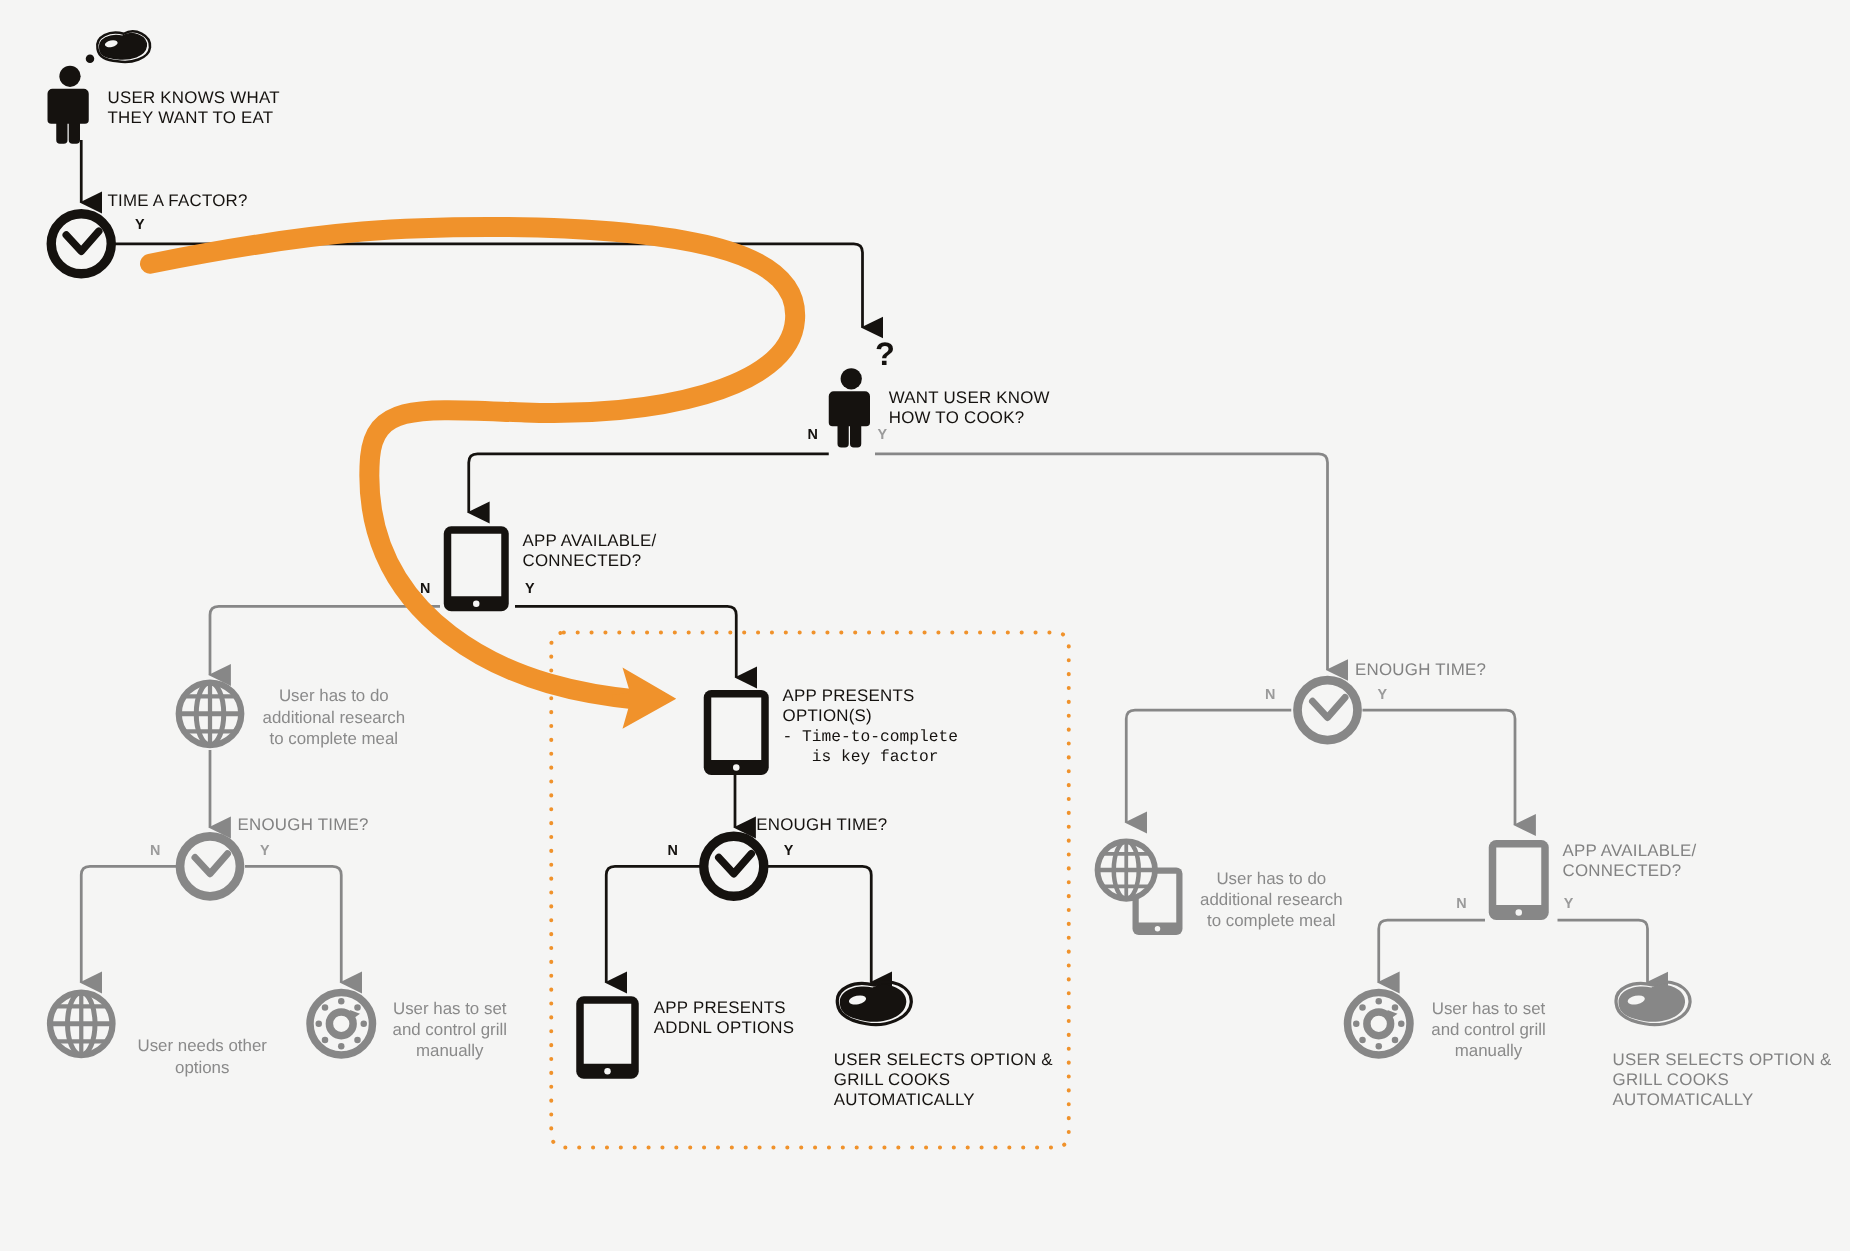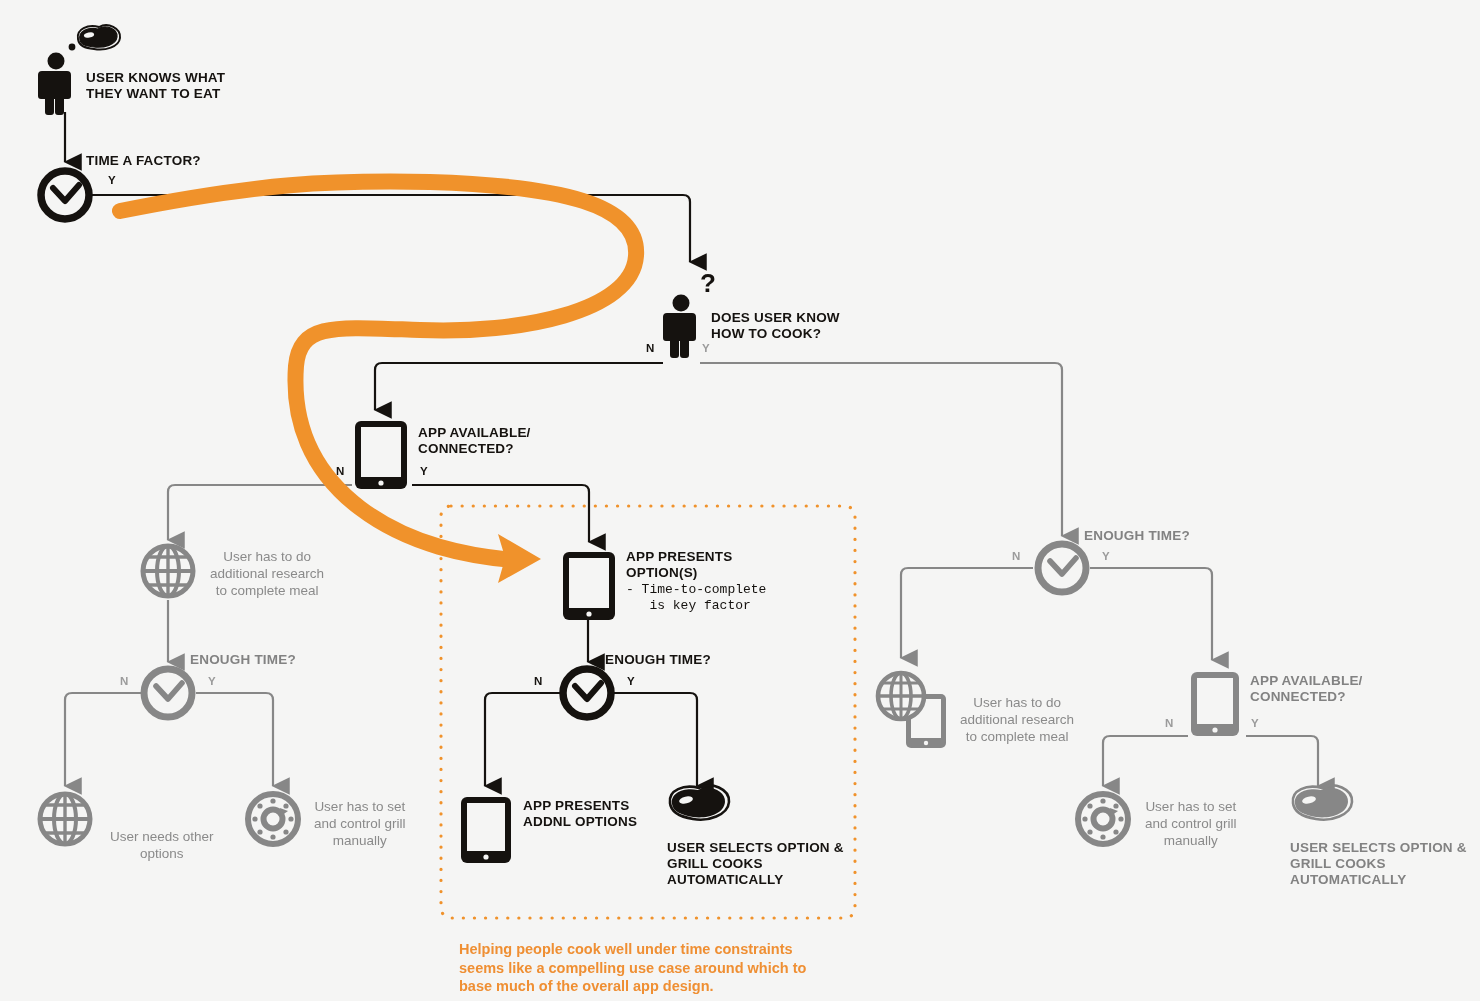--- a/index.html
+++ b/index.html
@@ -5,21 +5,21 @@
   html,body{margin:0;padding:0;}
   body{
     width:1480px;height:1001px;
     background:#f5f5f4;
     font-family:"Liberation Sans", sans-serif;
     overflow:hidden;
   }
   #stage{position:relative;width:1480px;height:1001px;}
   svg.layer{position:absolute;left:0;top:0;width:1480px;height:1001px;}
   .lbl{position:absolute;white-space:pre;}
-  .hd{font-weight:bold;font-size:13.5px;line-height:16px;letter-spacing:.2px;}
+  .hd{font-weight:normal;font-size:13.5px;line-height:16px;letter-spacing:.2px;}
   .hd.dark{color:#15120f;}
   .hd.grey{color:#828282;}
   .body{font-weight:normal;font-size:13.5px;line-height:17px;color:#8a8a8a;text-align:center;}
   .sub{font-weight:normal;font-size:13px;line-height:16px;color:#15120f;font-family:Liberation Mono, monospace;}
   .yn{font-size:11.5px;font-weight:bold;}
   .yn.dark{color:#15120f;}
   .yn.grey{color:#9b9b9b;}
   .qmark{font-size:26px;font-weight:bold;color:#15120f;}
   .caption{font-weight:bold;font-size:14.5px;line-height:18.5px;color:#ef8f33;}
 </style>
@@ -219,21 +219,21 @@
     </g>
   </svg>
 
   <div class="lbl hd dark" style="left:86px;top:70px;">USER KNOWS WHAT
 THEY WANT TO EAT</div>
 
   <div class="lbl hd dark" style="left:86px;top:153px;text-align:center;">TIME A FACTOR?</div>
   <div class="lbl yn dark" style="left:108px;top:174px;">Y</div>
 
   <div class="lbl qmark" style="left:700px;top:268px;">?</div>
-  <div class="lbl hd dark" style="left:711px;top:310px;">DOES USER KNOW
+  <div class="lbl hd dark" style="left:711px;top:310px;">WANT USER KNOW
 HOW TO COOK?</div>
   <div class="lbl yn dark" style="left:646px;top:342px;">N</div>
   <div class="lbl yn grey" style="left:702px;top:342px;">Y</div>
 
   <div class="lbl hd dark" style="left:418px;top:425px;">APP AVAILABLE/
 CONNECTED?</div>
   <div class="lbl yn dark" style="left:336px;top:465px;">N</div>
   <div class="lbl yn dark" style="left:420px;top:465px;">Y</div>
 
   <div class="lbl body" style="left:210px;top:548px;">User has to do
@@ -279,17 +279,14 @@
   <div class="lbl yn grey" style="left:1165px;top:717px;">N</div>
   <div class="lbl yn grey" style="left:1251px;top:717px;">Y</div>
 
   <div class="lbl body" style="left:1145px;top:798px;">User has to set
 and control grill
 manually</div>
   <div class="lbl hd grey" style="left:1290px;top:840px;">USER SELECTS OPTION &amp;
 GRILL COOKS
 AUTOMATICALLY</div>
 
-  <div class="lbl caption" style="left:459px;top:940px;">Helping people cook well under time constraints
-seems like a compelling use case around which to
-base much of the overall app design.</div>
 
 </div>
 
 </body></html>

